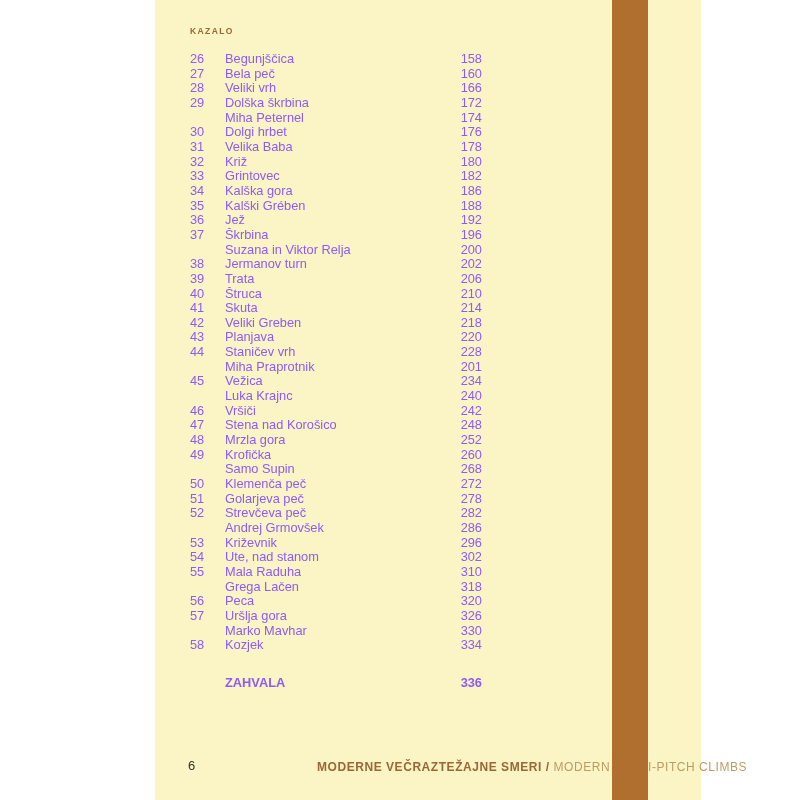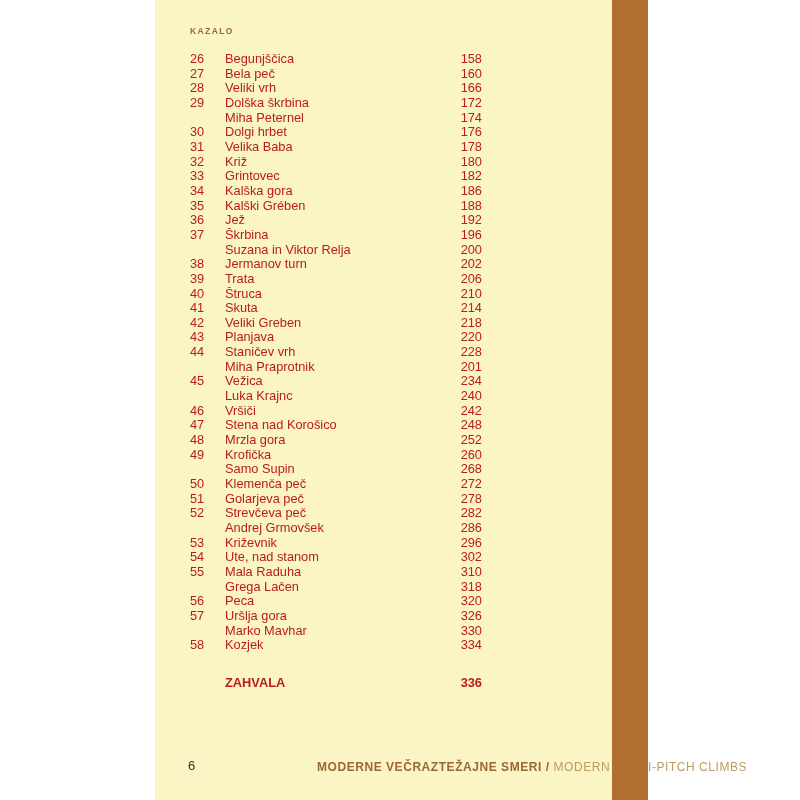--- a/index.html
+++ b/index.html
@@ -12,21 +12,21 @@
     width: 800px;
     height: 800px;
     background: #ffffff;
     overflow: hidden;
     font-family: "Liberation Sans", sans-serif;
   }
   .page {
     position: absolute;
     left: 155px;
     top: 0;
-    width: 457px;
+    width: 546px;
     height: 800px;
     background: #fbf4c5;
   }
   .spine {
     position: absolute;
     left: 612px;
     top: 0;
     width: 36px;
     height: 800px;
     background: #b06f2f;
@@ -44,21 +44,21 @@
     position: absolute;
     left: 35px;
     top: 52px;
     width: 292px;
   }
   .row {
     display: flex;
     height: 14.66px;
     line-height: 14.66px;
     font-size: 12.8px;
-    color: #b91c1c;
+    color: #8b5cf6;
     white-space: nowrap;
   }
   .row .num {
     width: 35px;
     flex: 0 0 35px;
   }
   .row .title {
     flex: 1 1 auto;
     overflow: hidden;
   }

